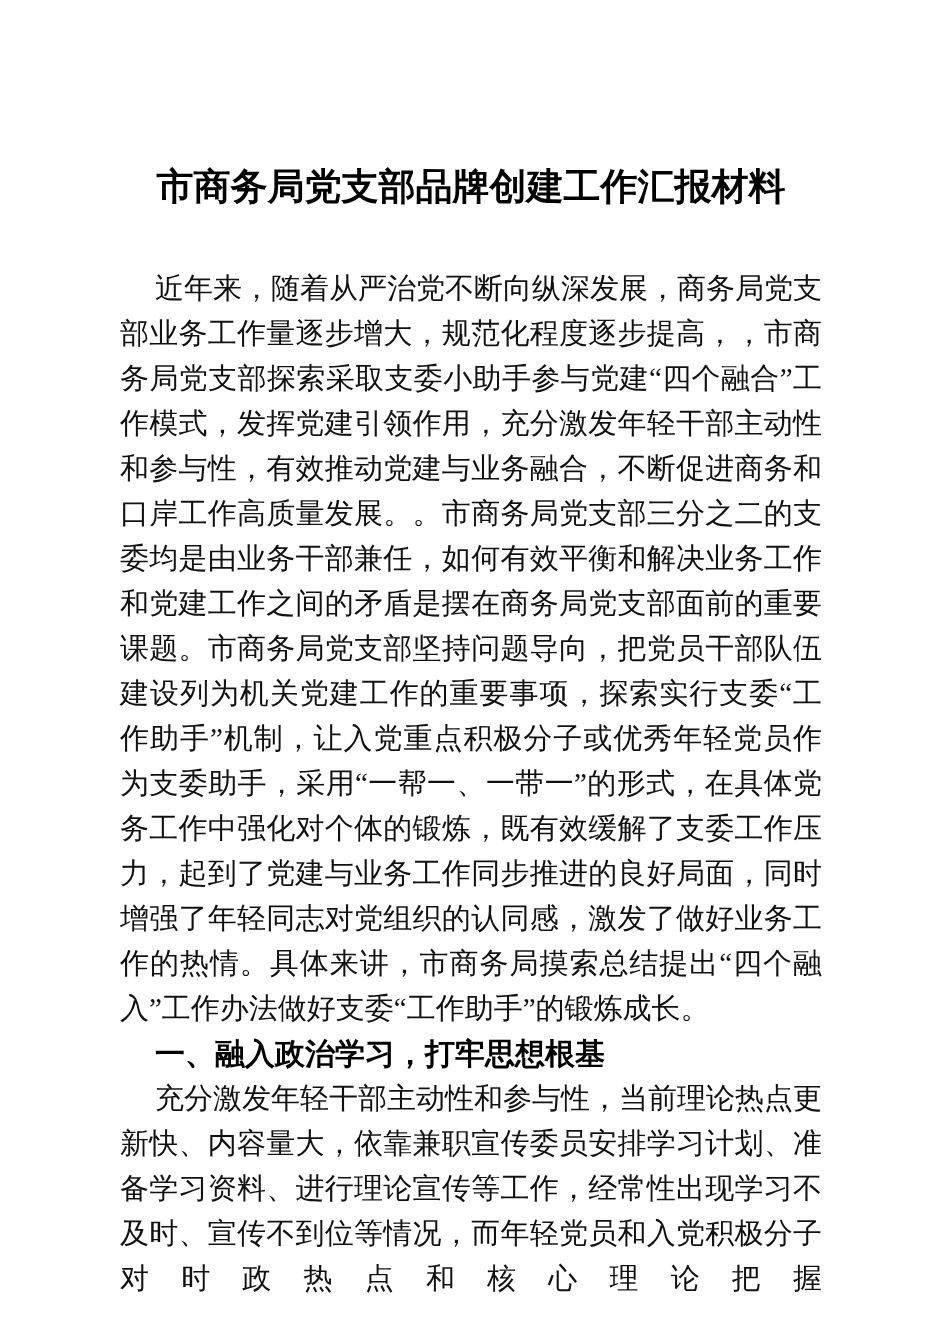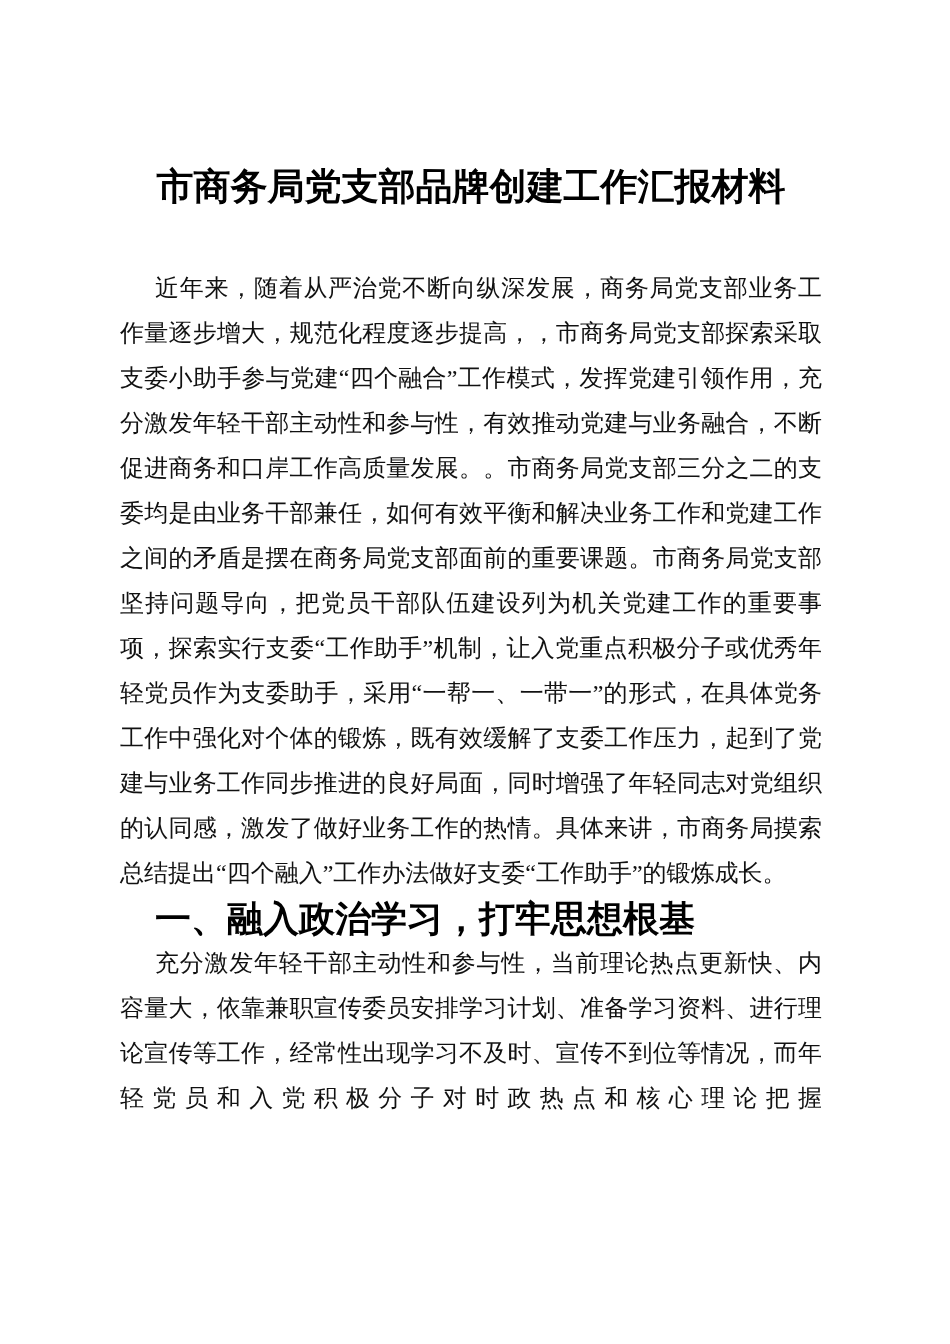--- a/index.html
+++ b/index.html
@@ -28,37 +28,37 @@
     font-weight: 700;
     line-height: 50px;
     text-align: center;
     color: #000000;
     margin: 0 0 54px 0;
     letter-spacing: 0px;
     white-space: nowrap;
   }
   .body-para {
     font-family: "Liberation Serif", "DejaVu Serif", serif;
-    font-size: 24px;
+    font-size: 29px;
     font-weight: 400;
     line-height: 45px;
     color: #111111;
     text-align: justify;
     text-justify: inter-ideograph;
     text-indent: 35px;
     margin: 0;
     word-break: break-all;
   }
   
   .body-para.clipped {
     text-align-last: justify;
   }
   .section-heading {
     font-family: "Liberation Sans", "DejaVu Sans", sans-serif;
-    font-size: 36px;
+    font-size: 30px;
     font-weight: 700;
     line-height: 45px;
     color: #000000;
     text-indent: 35px;
     margin: 0;
   }
 </style>
 </head>
 <body>
 

